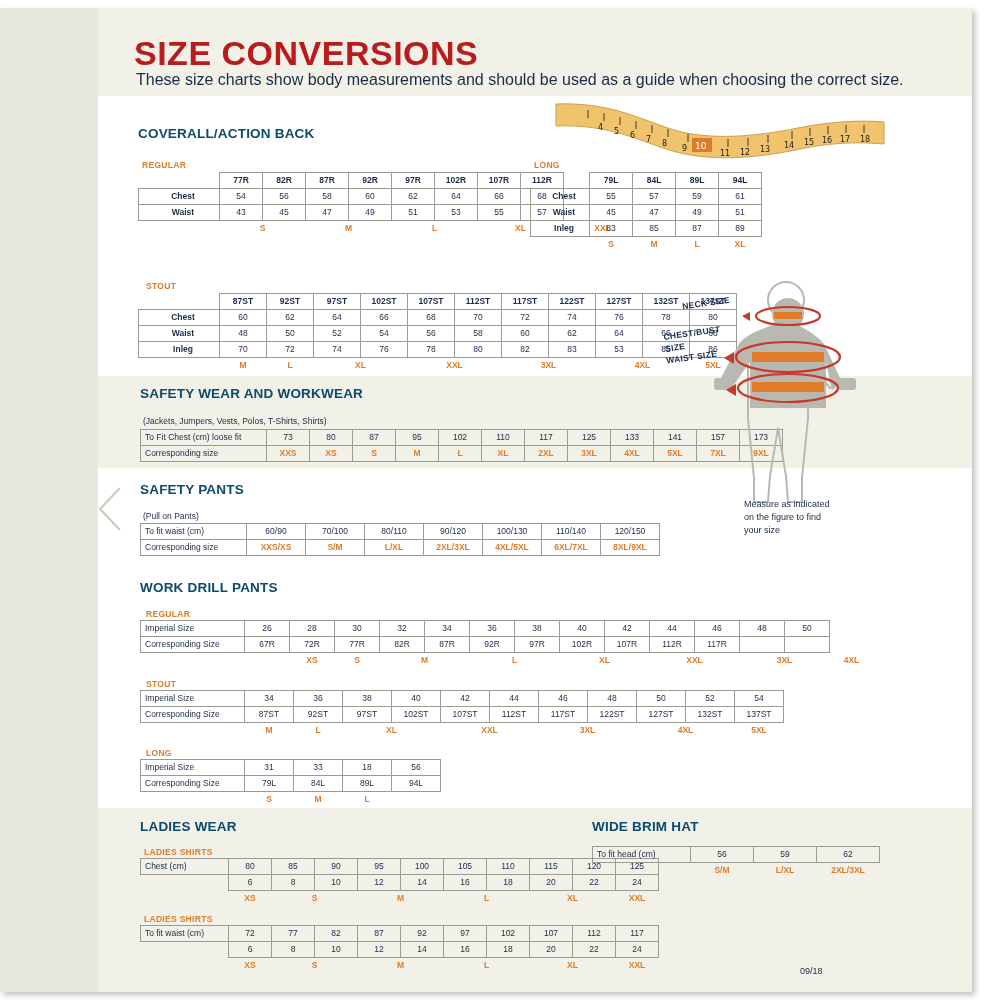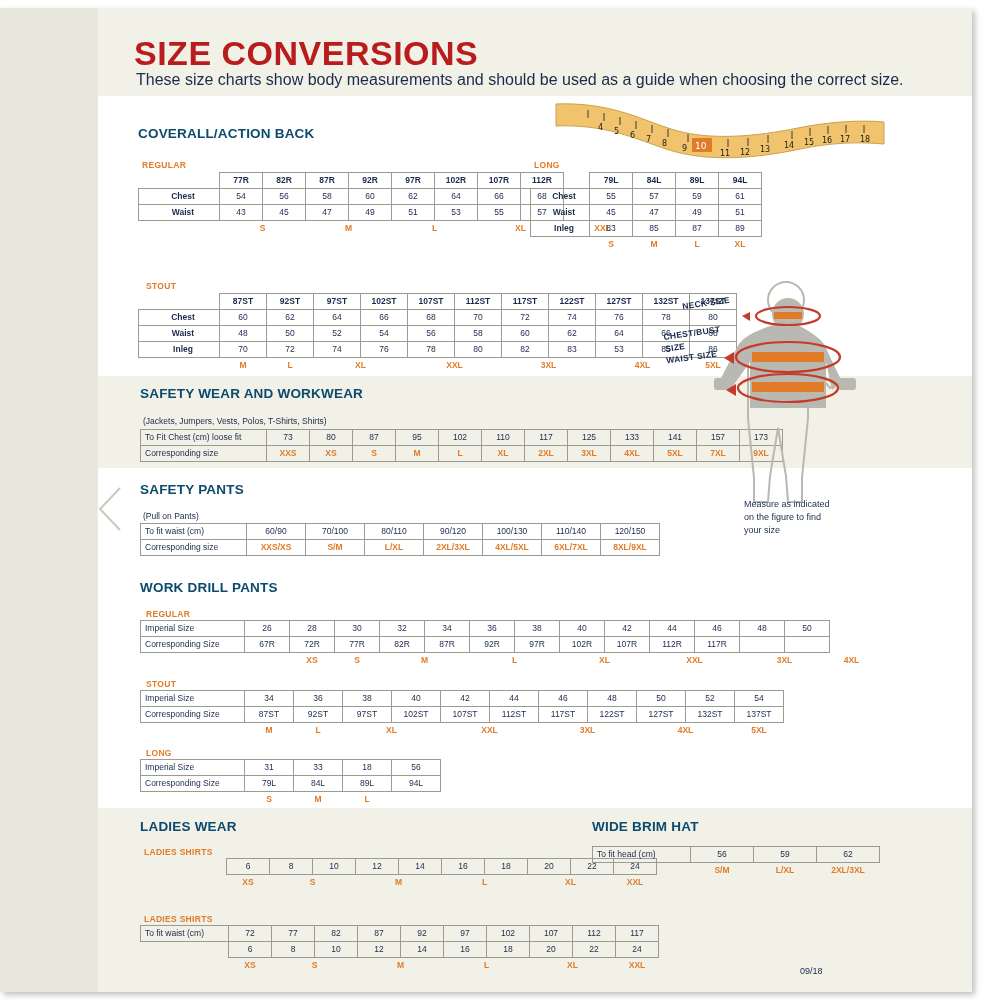--- a/index.html
+++ b/index.html
@@ -444,20 +444,33 @@
               <td class="sz" style="width: 42px;">L</td>
             </tr>
           </tbody>
         </table>
 
       <div class="sec-title" style="left:140px;top:811px;">LADIES WEAR</div>
       <div class="sub-label" style="left:144px;top:839px;">LADIES SHIRTS</div>
       <table class="grid" id="tbl-ladies-shirts" style="left:140px;top:850px;">
           <tbody>
             <tr>
+              <td class="rowhead-n" style="width: 80px;">Chest (cm)</td>
+              <td style="width: 36px;">80</td>
+              <td style="width: 36px;">85</td>
+              <td style="width: 36px;">90</td>
+              <td style="width: 36px;">95</td>
+              <td style="width: 36px;">100</td>
+              <td style="width: 36px;">105</td>
+              <td style="width: 36px;">110</td>
+              <td style="width: 36px;">115</td>
+              <td style="width: 36px;">120</td>
+              <td style="width: 36px;">125</td>
+            </tr>
+            <tr>
               <td class="blank" style="width: 80px;"></td>
               <td style="width: 36px;">6</td>
               <td style="width: 36px;">8</td>
               <td style="width: 36px;">10</td>
               <td style="width: 36px;">12</td>
               <td style="width: 36px;">14</td>
               <td style="width: 36px;">16</td>
               <td style="width: 36px;">18</td>
               <td style="width: 36px;">20</td>
               <td style="width: 36px;">22</td>

